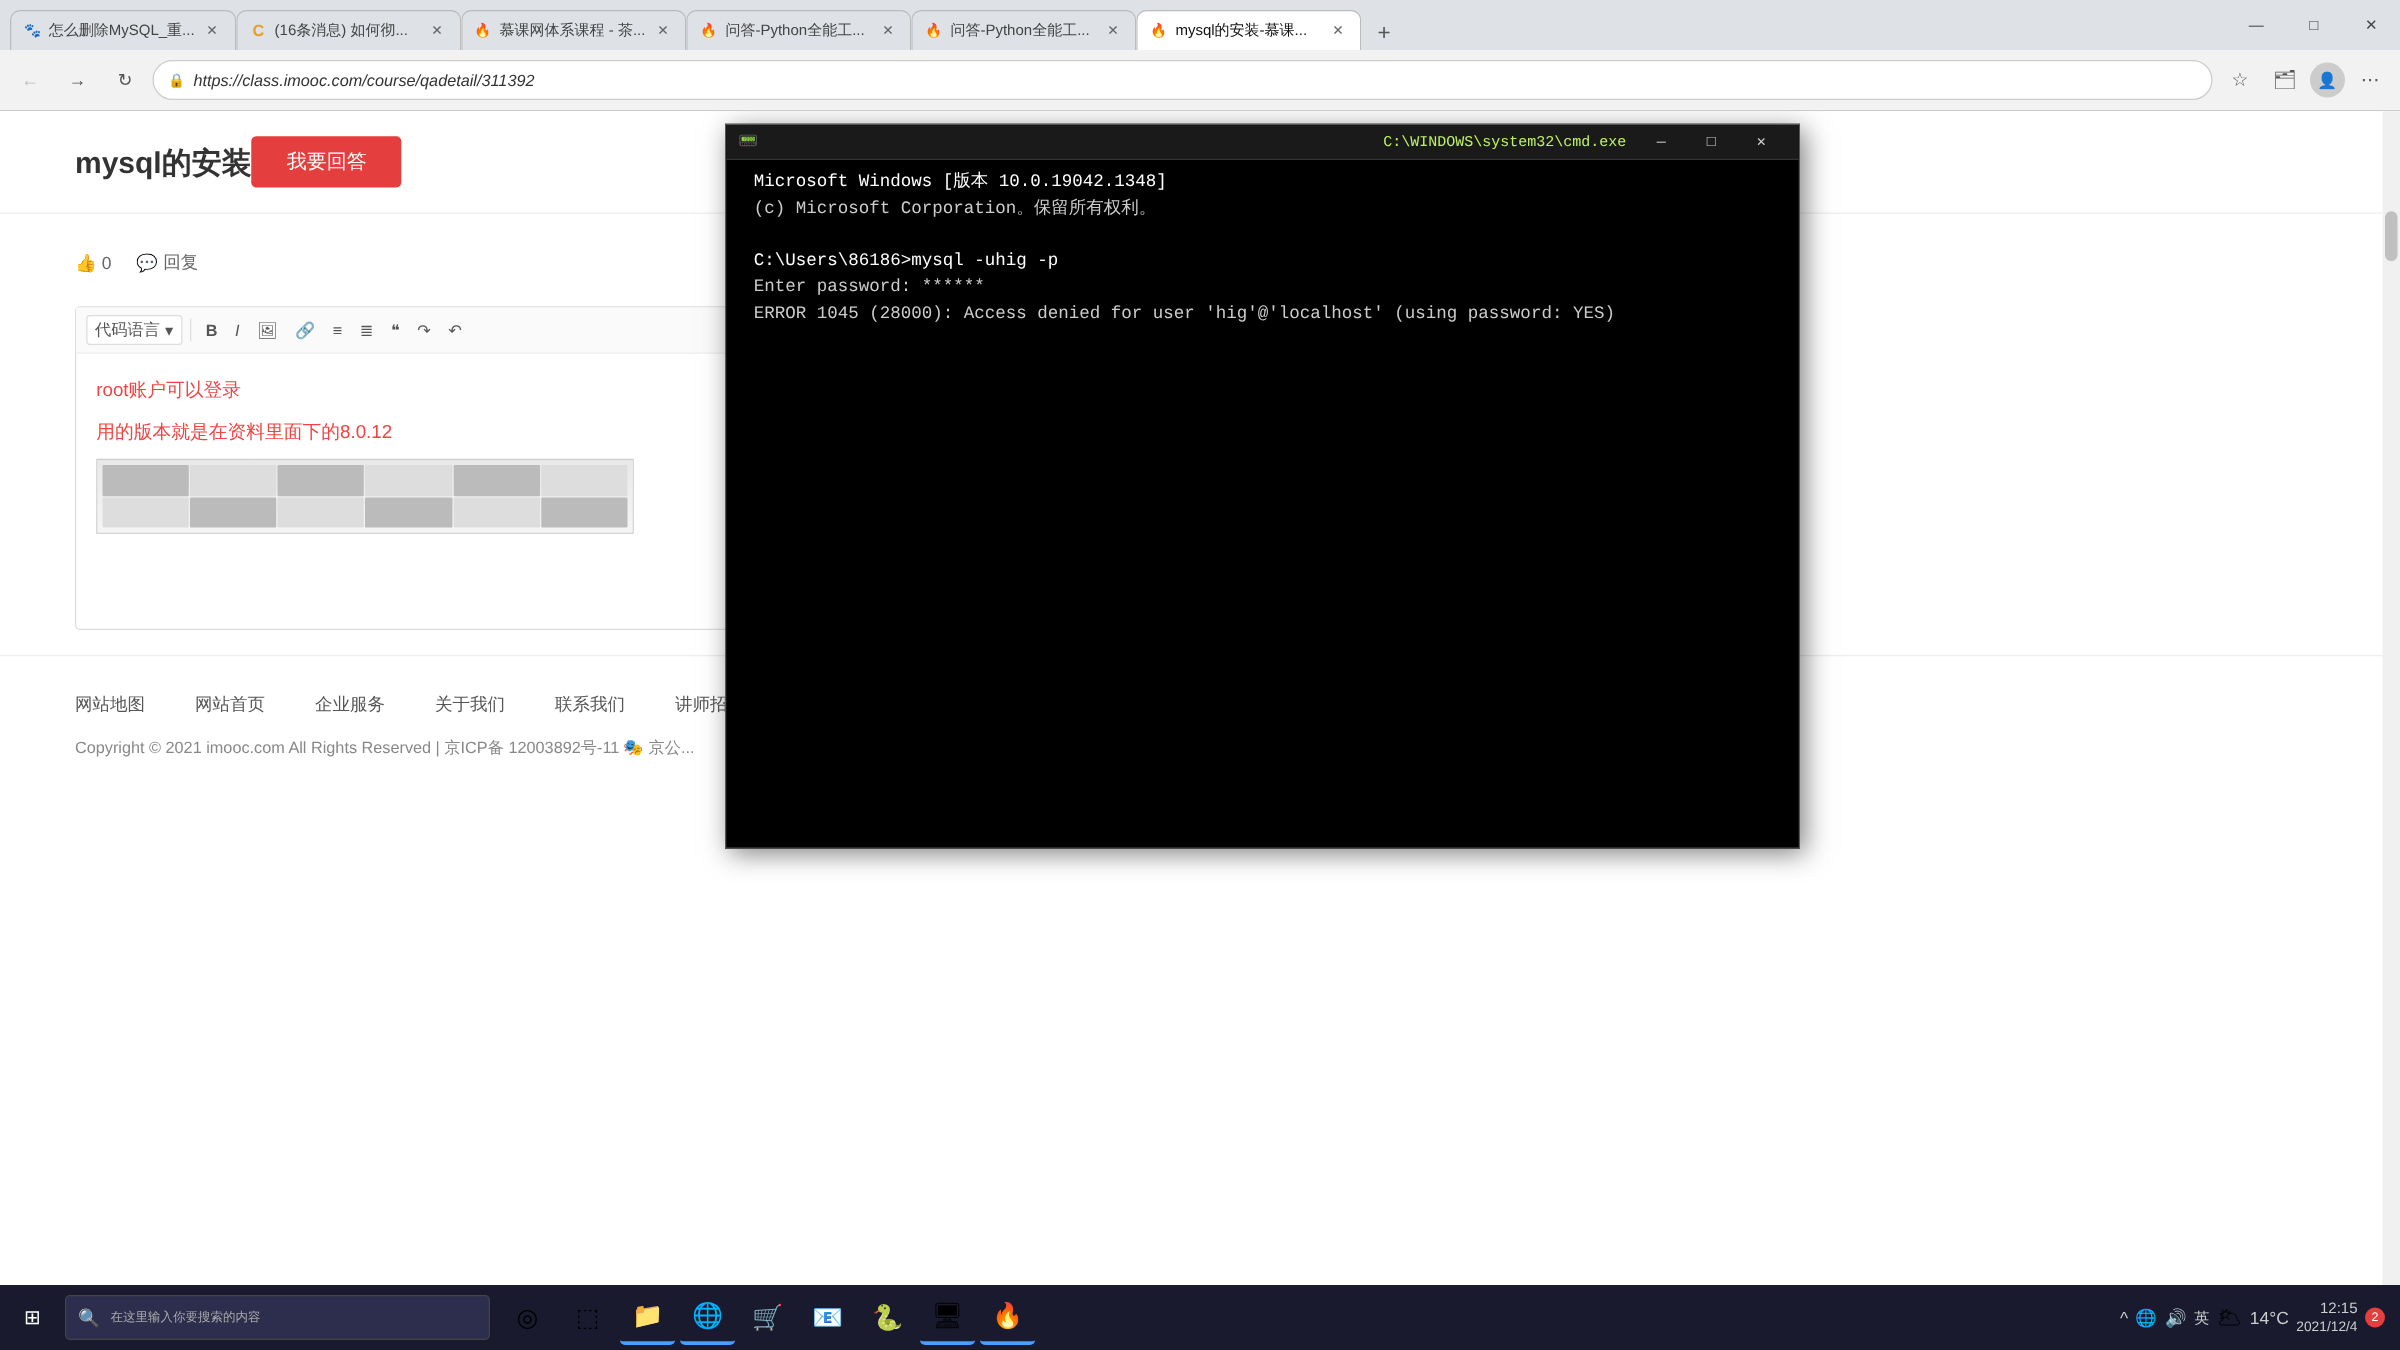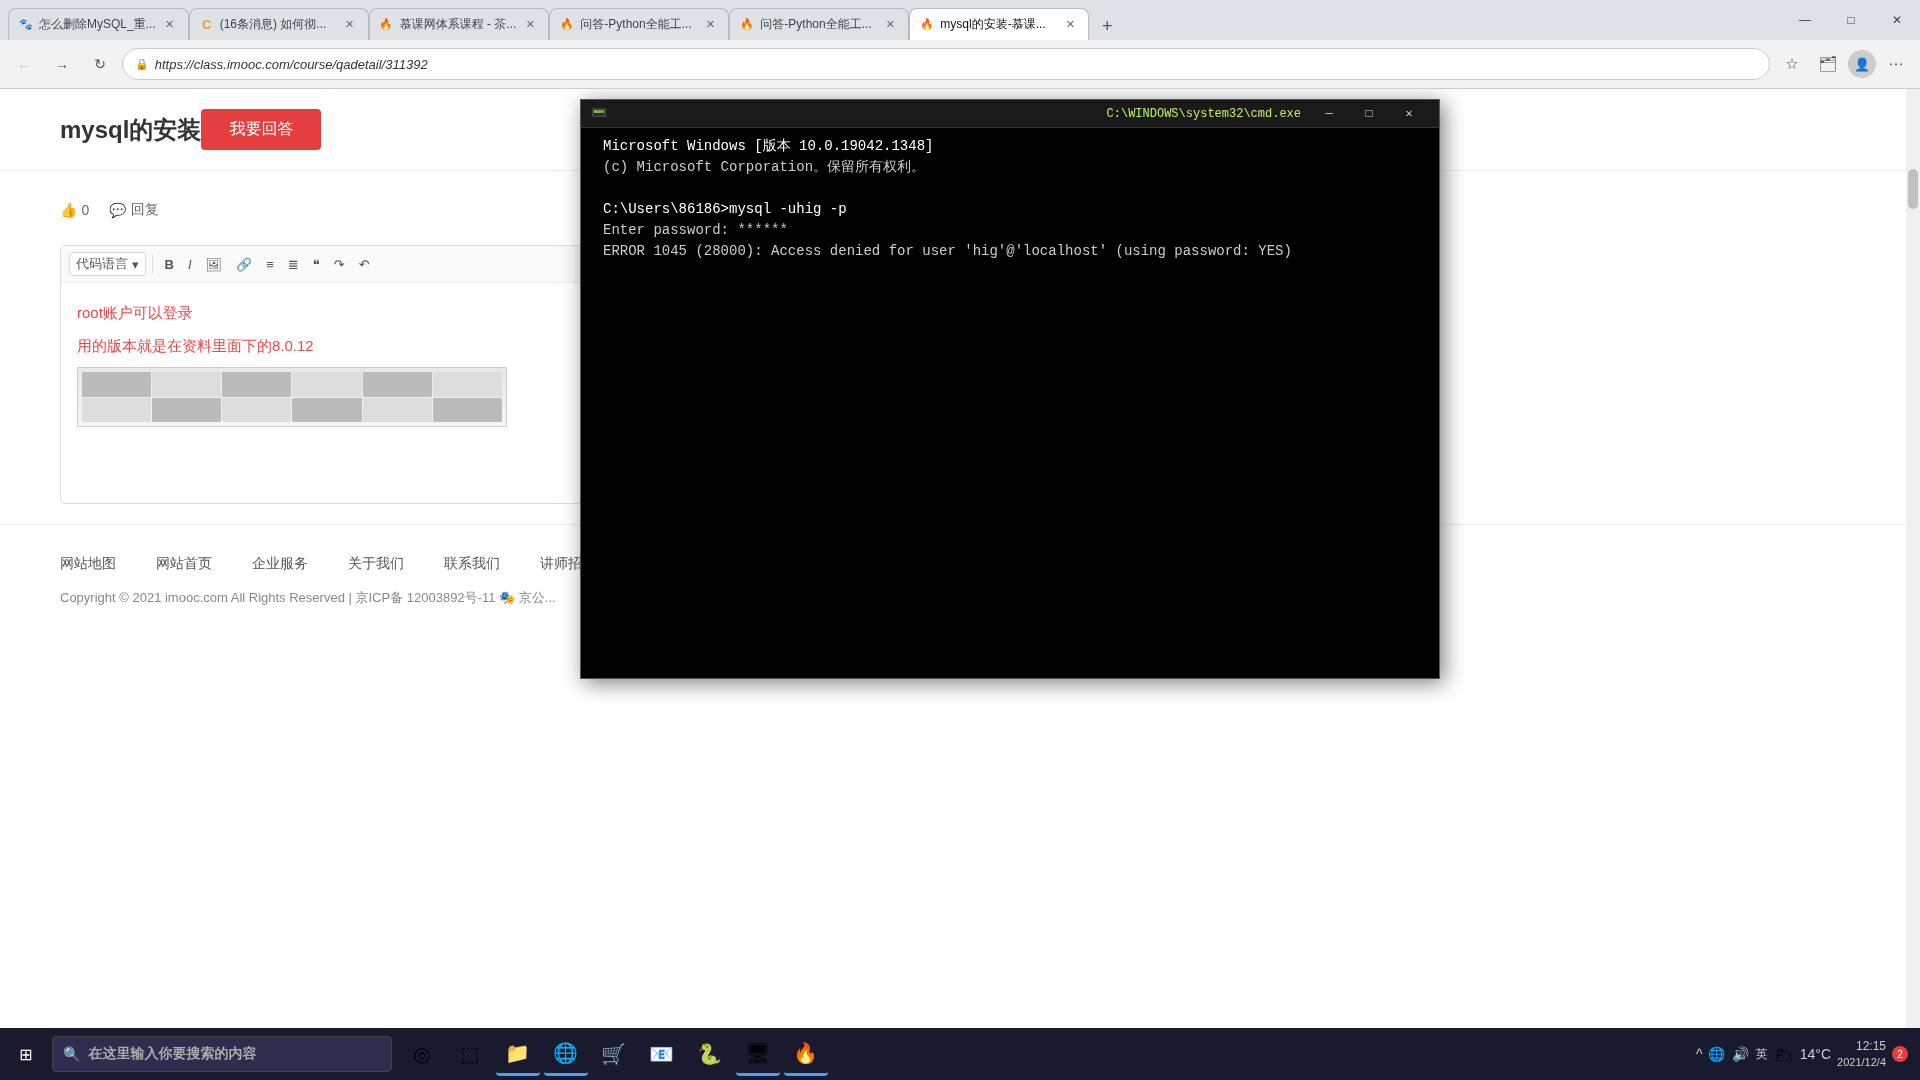--- a/index.html
+++ b/index.html
@@ -75,21 +75,21 @@
     .cmd-line { color: #ccc; white-space: pre; }
     .cmd-line.white { color: #fff; }
     .cmd-cursor { display: inline-block; width: 8px; height: 14px; background: #ccc; vertical-align: middle; animation: blink 1s step-end infinite; }
     @keyframes blink { 0%, 100% { opacity: 1; } 50% { opacity: 0; } }
 
     
     .taskbar { width: 100%; height: 52px; background: #1a1a2e; display: flex; align-items: center; position: absolute; bottom: 0; left: 0; z-index: 200; }
     .start-btn { width: 52px; height: 52px; display: flex; align-items: center; justify-content: center; cursor: pointer; color: #fff; font-size: 16px; }
     .search-bar { width: 340px; height: 36px; background: #2d2d4e; border: 1px solid #444; border-radius: 4px; display: flex; align-items: center; padding: 0 10px; gap: 8px; cursor: text; }
     .search-bar-icon { color: #aaa; font-size: 14px; }
-    .search-bar-text { color: #aaa; font-size: 14px; font-weight: bold; }
+    .search-bar-text { color: #aaa; font-size: 10px; }
     .taskbar-icons { display: flex; align-items: center; gap: 4px; margin-left: 8px; }
     .taskbar-icon { width: 44px; height: 44px; display: flex; align-items: center; justify-content: center; cursor: pointer; border-radius: 4px; font-size: 20px; }
     .taskbar-icon.active { border-bottom: 3px solid #4a9eff; }
     .taskbar-spacer { flex: 1; }
     .taskbar-right { display: flex; align-items: center; gap: 6px; padding-right: 12px; }
     .taskbar-right-icon { color: #ccc; font-size: 14px; cursor: pointer; }
     .taskbar-time { text-align: right; color: #ccc; font-size: 12px; line-height: 1.4; cursor: pointer; }
     .taskbar-date { color: #ccc; font-size: 11px; }
     .notification-badge { background: #e53e3e; color: #fff; border-radius: 50%; width: 16px; height: 16px; font-size: 10px; display: flex; align-items: center; justify-content: center; }
     .weather-icon { font-size: 16px; }

